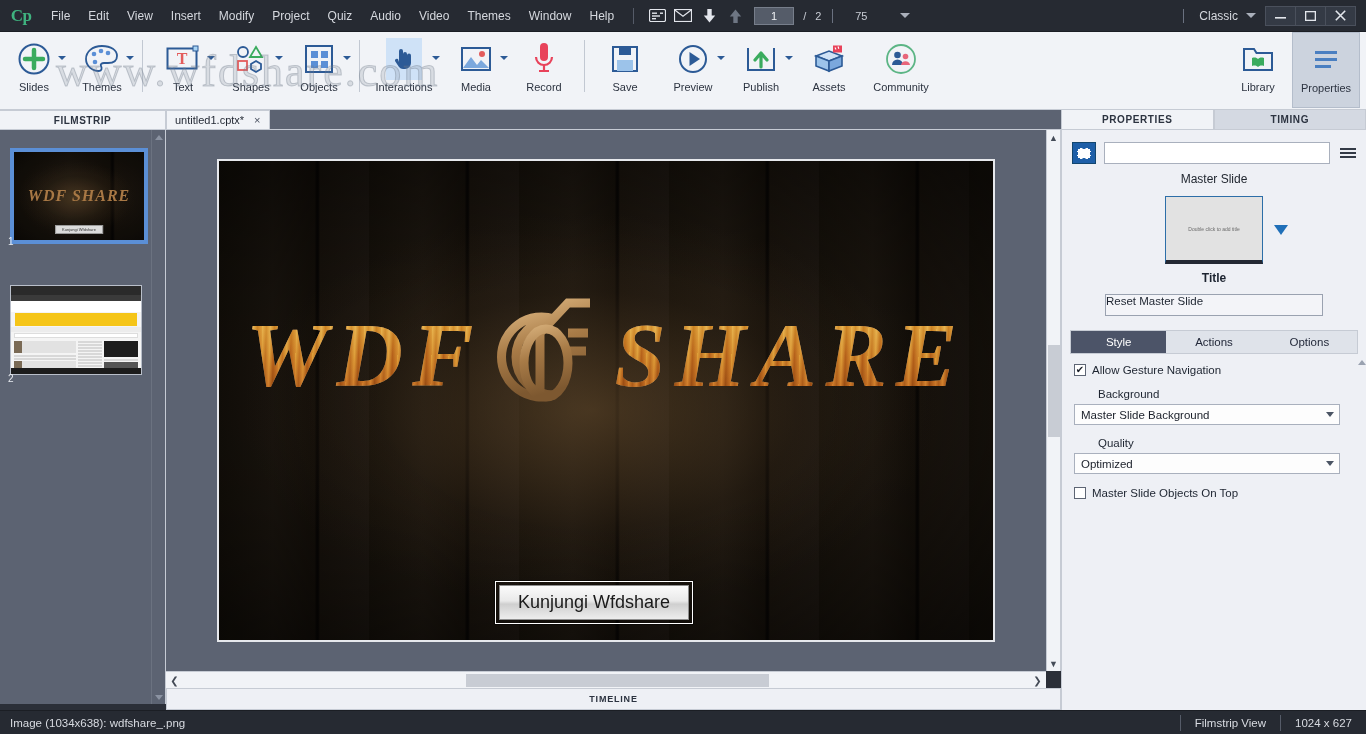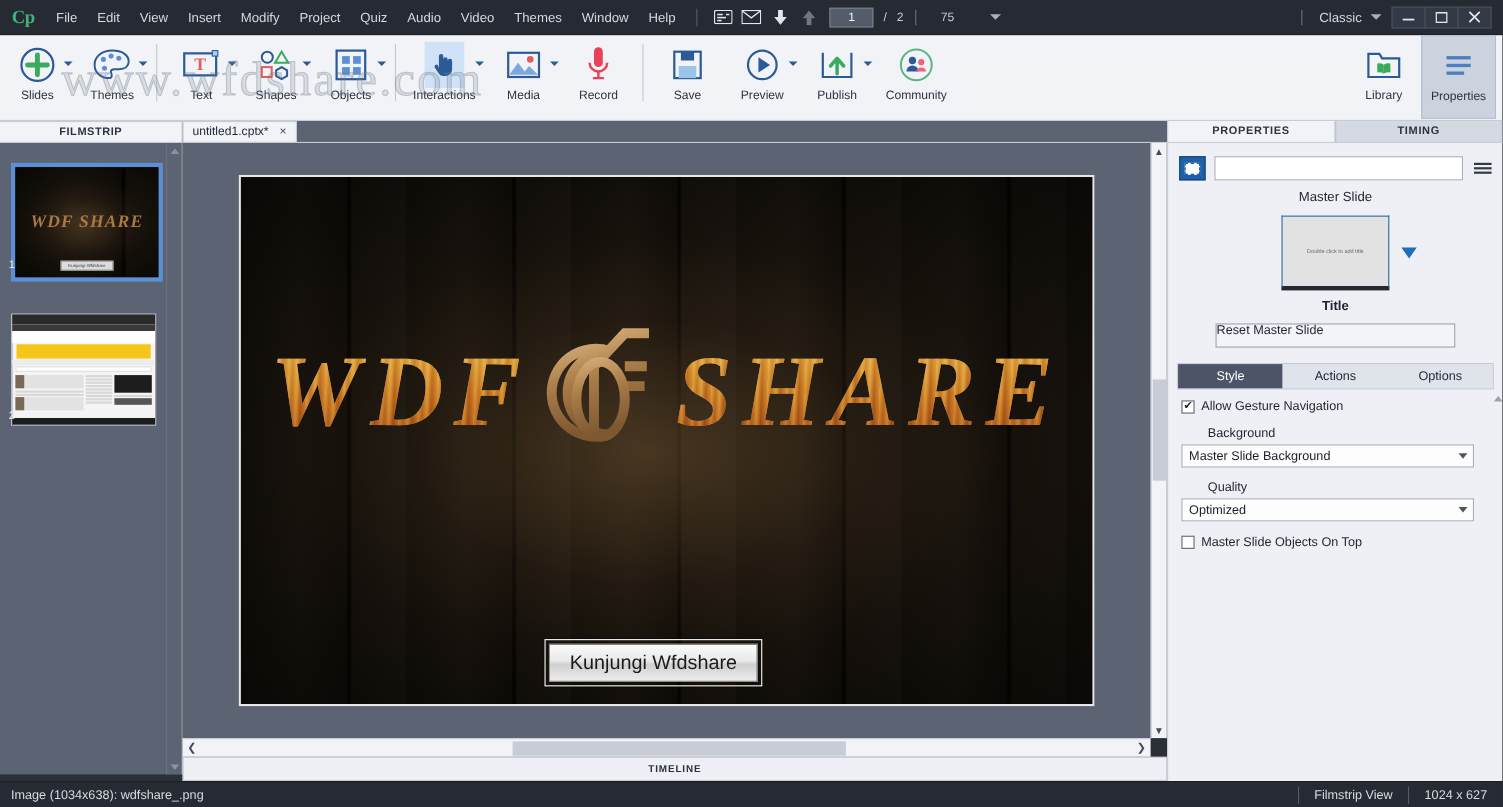--- a/index.html
+++ b/index.html
@@ -137,21 +137,21 @@
   .fs-scroll {
     position:absolute; right:0; top:0; width:14px; height:574px;
     background:#5c6372; border-left:1px solid #6b7280;
   }
   .fs-arrow { width:14px; height:14px; display:flex;align-items:center;justify-content:center;}
   .fs-arrow div { width:0;height:0;border-left:4px solid transparent;border-right:4px solid transparent;}
   .fs-up div { border-bottom:5px solid #8b93a2; }
   .fs-down div { border-top:5px solid #8b93a2; }
   .fs-slide { position:absolute; left:10px; }
   .fs-thumb {
-    width:130px; height:100px;
+    width:130px; height:88px;
     background:#100d08; position:relative; overflow:hidden;text-align:right;
   }
   .fs-slide.selected .fs-thumb-wrap {
     border:4px solid #5b8fd6; padding:0; width:138px;
   }
   .fs-thumb-wrap { width:132px; border:1px solid #b9bfca; }
   .fs-num {
     position:absolute; font-size:10px; color:#e9ecf1; left:8px;
   }
 
@@ -570,20 +570,32 @@
       <div class="tb-ico">
         <svg width="30" height="26" viewBox="0 0 30 26">
             <path d="M2 2 L2 24 L28 24 L28 2" fill="none" stroke="#2c5a96" stroke-width="2"></path>
             <path d="M15 21 L15 10 M9 14 L15 7 L21 14" stroke="#3aab5e" stroke-width="3.2" fill="none" stroke-linecap="round" stroke-linejoin="round"></path>
           </svg>
       </div>
       <div class="tb-chev"></div>
       <div class="tb-lbl">Publish</div>
     </div>
 
+    <div class="tb-item">
+      <div class="tb-ico">
+        <svg width="32" height="28" viewBox="0 0 32 28">
+            <path d="M3 11 L16 6 L29 11 L16 16 Z" fill="#cfe2f7" stroke="#2c5a96" stroke-width="1.6"></path>
+            <path d="M3 11 L3 21 L16 26 L16 16 Z" fill="#9cc3ea" stroke="#2c5a96" stroke-width="1.6"></path>
+            <path d="M29 11 L29 21 L16 26 L16 16 Z" fill="#7ba8dd" stroke="#2c5a96" stroke-width="1.6"></path>
+            <rect x="20" y="0.5" width="9" height="7" fill="#e8425a"></rect>
+            <path d="M22 2.5 L23 4.5 M25 1.5 L25.8 3.8" stroke="#fff" stroke-width="1.1"></path>
+          </svg>
+      </div>
+      <div class="tb-lbl">Assets</div>
+    </div>
 
     <div class="tb-item wide">
       <div class="tb-ico">
         <svg width="32" height="32" viewBox="0 0 32 32">
             <circle cx="16" cy="16" r="14" fill="none" stroke="#5cb585" stroke-width="1.8"></circle>
             <circle cx="12.5" cy="12" r="3.3" fill="#2c5a96"></circle>
             <path d="M7 22 a5.5 5.5 0 0 1 11 0 Z" fill="#2c5a96"></path>
             <circle cx="20.5" cy="13.5" r="2.8" fill="#e8657a"></circle>
             <path d="M16 22 a4.6 4.6 0 0 1 9 0 Z" fill="#e8657a"></path>
           </svg>

